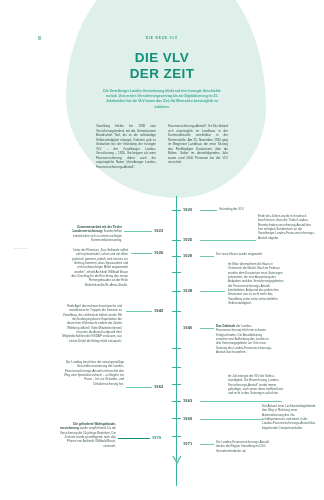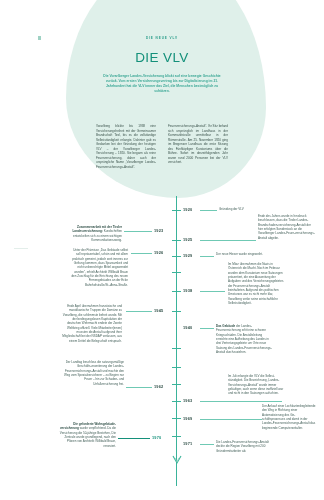--- a/index.html
+++ b/index.html
@@ -54,21 +54,21 @@
     font-size: 3.1px;
     letter-spacing: .9px;
     font-weight: 700;
     color: #2a9d8a;
     text-transform: uppercase;
   }
   #hero-title {
     margin-top: 10px;
     font-size: 13.5px;
     line-height: 15.5px;
-    font-weight: 400;
+    font-weight: 700;
     letter-spacing: .4px;
     color: #14907a;
     text-transform: uppercase;
   }
   #hero-title .tl { display: block; }
   #hero-intro {
     margin: 8px auto 0;
     width: 118px;
     font-size: 3.35px;
     line-height: 5.2px;
@@ -175,20 +175,21 @@
 </head>
 <body>
 
 <div id="hero-blob"></div>
 <div id="corner-mark"></div>
 
 <div id="hero">
   <div id="kicker">DIE NEUE VLV</div>
   <div id="hero-title">
     <span class="tl">DIE VLV</span>
+    <span class="tl">DER ZEIT</span>
   </div>
   <div id="hero-intro">Die Vorarlberger Landes-Versicherung blickt auf eine bewegte Geschichte zurück. Vom ersten Versicherungsvertrag bis zur Digitalisierung im 21. Jahrhundert hat die VLV immer das Ziel, die Menschen bestmöglich zu schützen.</div>
 </div>
 
 <div id="lead">
   <div class="lead-col">Vorarlberg blickte bis 1938 eine Versicherungsfreiheit mit der Gemeinsamer Brandschaft Tirol, bis es die vollständige Selbstständigkeit erlangte. Dahinter gab es Gedanken bei der Gründung der heutigen VLV – der Vorarlberger Landes-Versicherung – 1920. Sie begann als reine Feuerversicherung, daher auch der ursprüngliche Name „Vorarlberger Landes-Feuerversicherungs-Anstalt“.</div>
   <div class="lead-col">Feuerversicherungs-Anstalt“. Ihr Sitz befand sich ursprünglich im Landhaus in der Kornmarktstraße unmittelbar in der Römerstraße. Am 25. November 1920 ging im Bregenzer Landhaus die erste Sitzung des Fünfköpfigen Kuratoriums über die Bühne. Sofort im derzeitfolgenden Jahr waren rund 2000 Personen bei der VLV versichert.</div>
 </div>
 
 <div id="left-ghost"></div>

